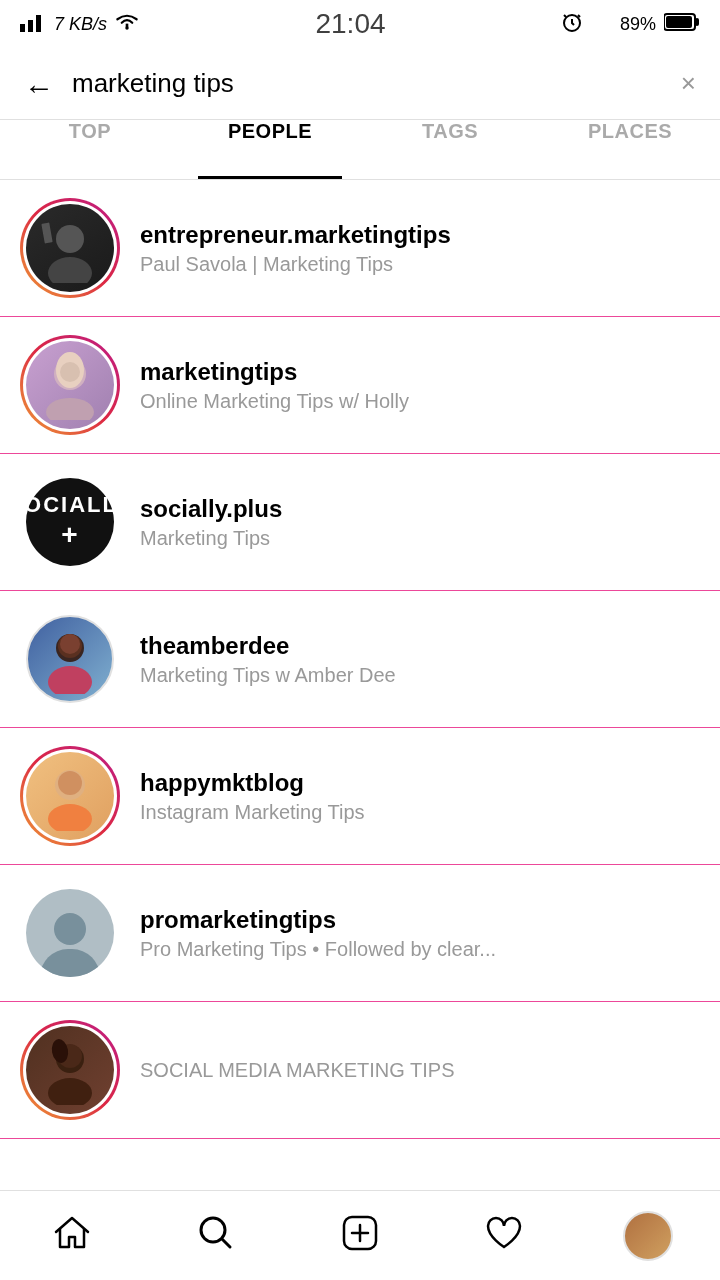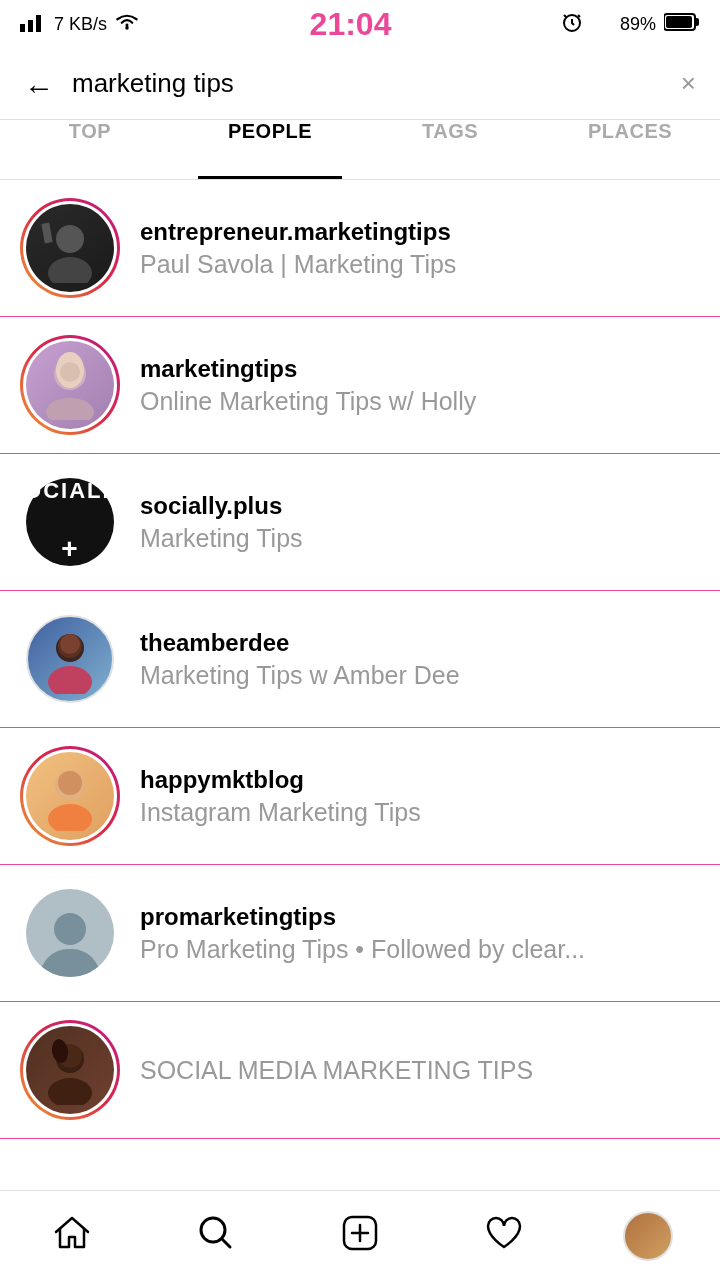--- a/index.html
+++ b/index.html
@@ -21,25 +21,26 @@
       height: 48px;
       background: #fff;
     }
     .status-left {
       display: flex;
       align-items: center;
       gap: 6px;
       font-size: 22px;
       font-weight: 600;
       color: #000;
+      font-style: italic;
     }
     .status-center {
-      font-size: 32px;
-      font-weight: 700;
-      color: #ec4899;
+      font-size: 28px;
+      font-weight: 400;
+      color: #404040;
     }
     .status-right {
       display: flex;
       align-items: center;
       gap: 8px;
       font-size: 20px;
       color: #000;
     }
 
     
@@ -159,37 +160,37 @@
     .user-info {
       flex: 1;
     }
     .user-handle {
       font-size: 24px;
       font-weight: 600;
       color: #000;
       margin-bottom: 4px;
     }
     .user-desc {
-      font-size: 25px;
+      font-size: 20px;
       color: #999;
     }
 
     
     .av-1 { background: linear-gradient(135deg, #3a3a3a 60%, #222); }
 
     
     .socially-logo {
       width: 88px;
       height: 88px;
       border-radius: 50%;
       background: #111;
       display: flex;
       flex-direction: column;
       align-items: center;
-      justify-content: space-between;
+      justify-content: center;
       color: #fff;
       font-size: 17px;
       font-weight: 800;
       letter-spacing: 1px;
       line-height: 1.2;
     }
     .socially-plus-text {
       font-size: 22px;
       font-weight: 900;
       letter-spacing: 2px;

